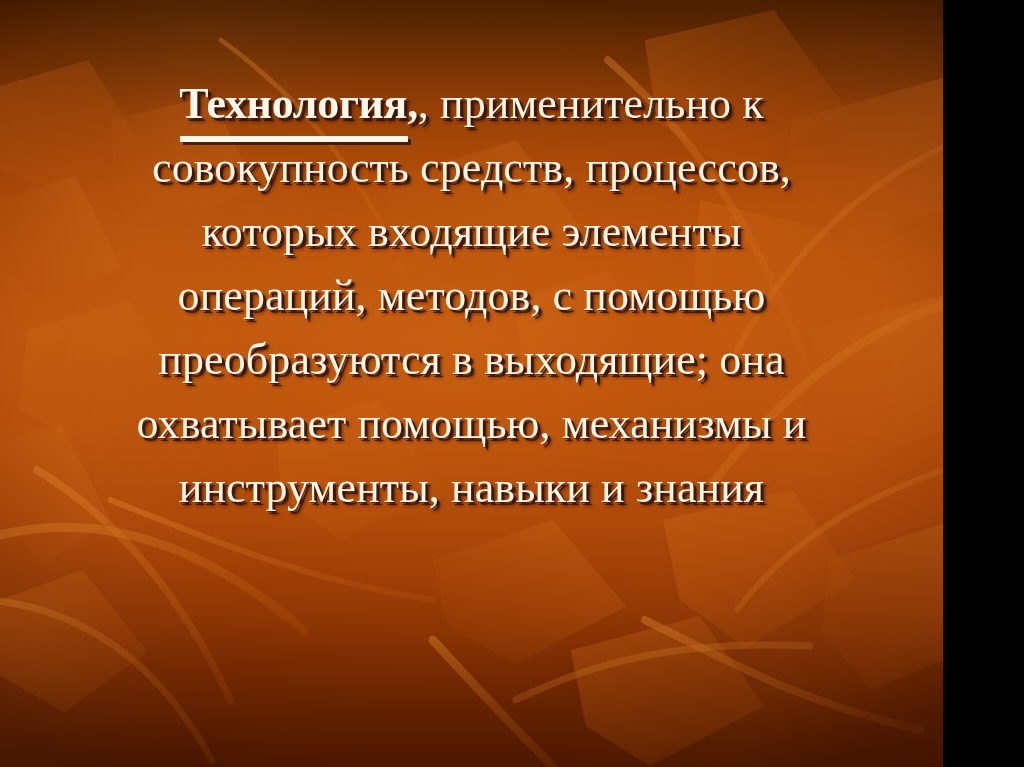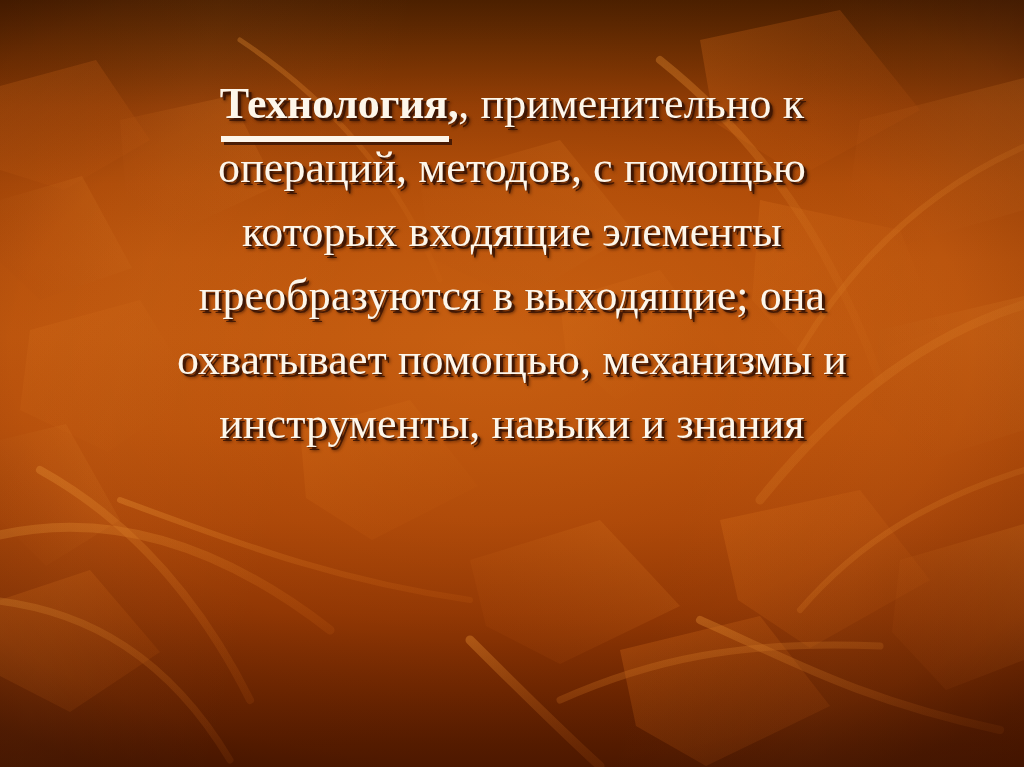--- a/index.html
+++ b/index.html
@@ -3,21 +3,21 @@
 <meta charset="utf-8">
 <title>Slide</title>
 <style>
   html, body {
     margin: 0;
     padding: 0;
     background: #000;
   }
   #slide {
     position: relative;
-    width: 1024px;
+    width: 943px;
     height: 767px;
     overflow: hidden;
     font-family: "Liberation Serif", "DejaVu Serif", serif;
     background: #a8440a;
   }
 
   
   .bg-base {
     position: absolute;
     inset: 0;
@@ -175,24 +175,25 @@
   </div>
 
   <div class="bg-sheen"></div>
   <div class="bg-vignette"></div>
 
   <div id="text-block">
 
     <span class="line"><span class="term"><span class="word">Технология</span><span>,</span></span><span>, применительно к</span></span>
 
 
+    <span class="line">совокупность средств, процессов,</span>
+
+    <span class="line">которых входящие элементы</span>
 
     <span class="line">операций, методов, с помощью</span>
-
-    <span class="line">которых входящие элементы</span>
 
     <span class="line">преобразуются в выходящие; она</span>
 
     <span class="line">охватывает помощью, механизмы и</span>
 
     <span class="line last">инструменты, навыки и знания</span>
 
   </div>
 </div>
 

